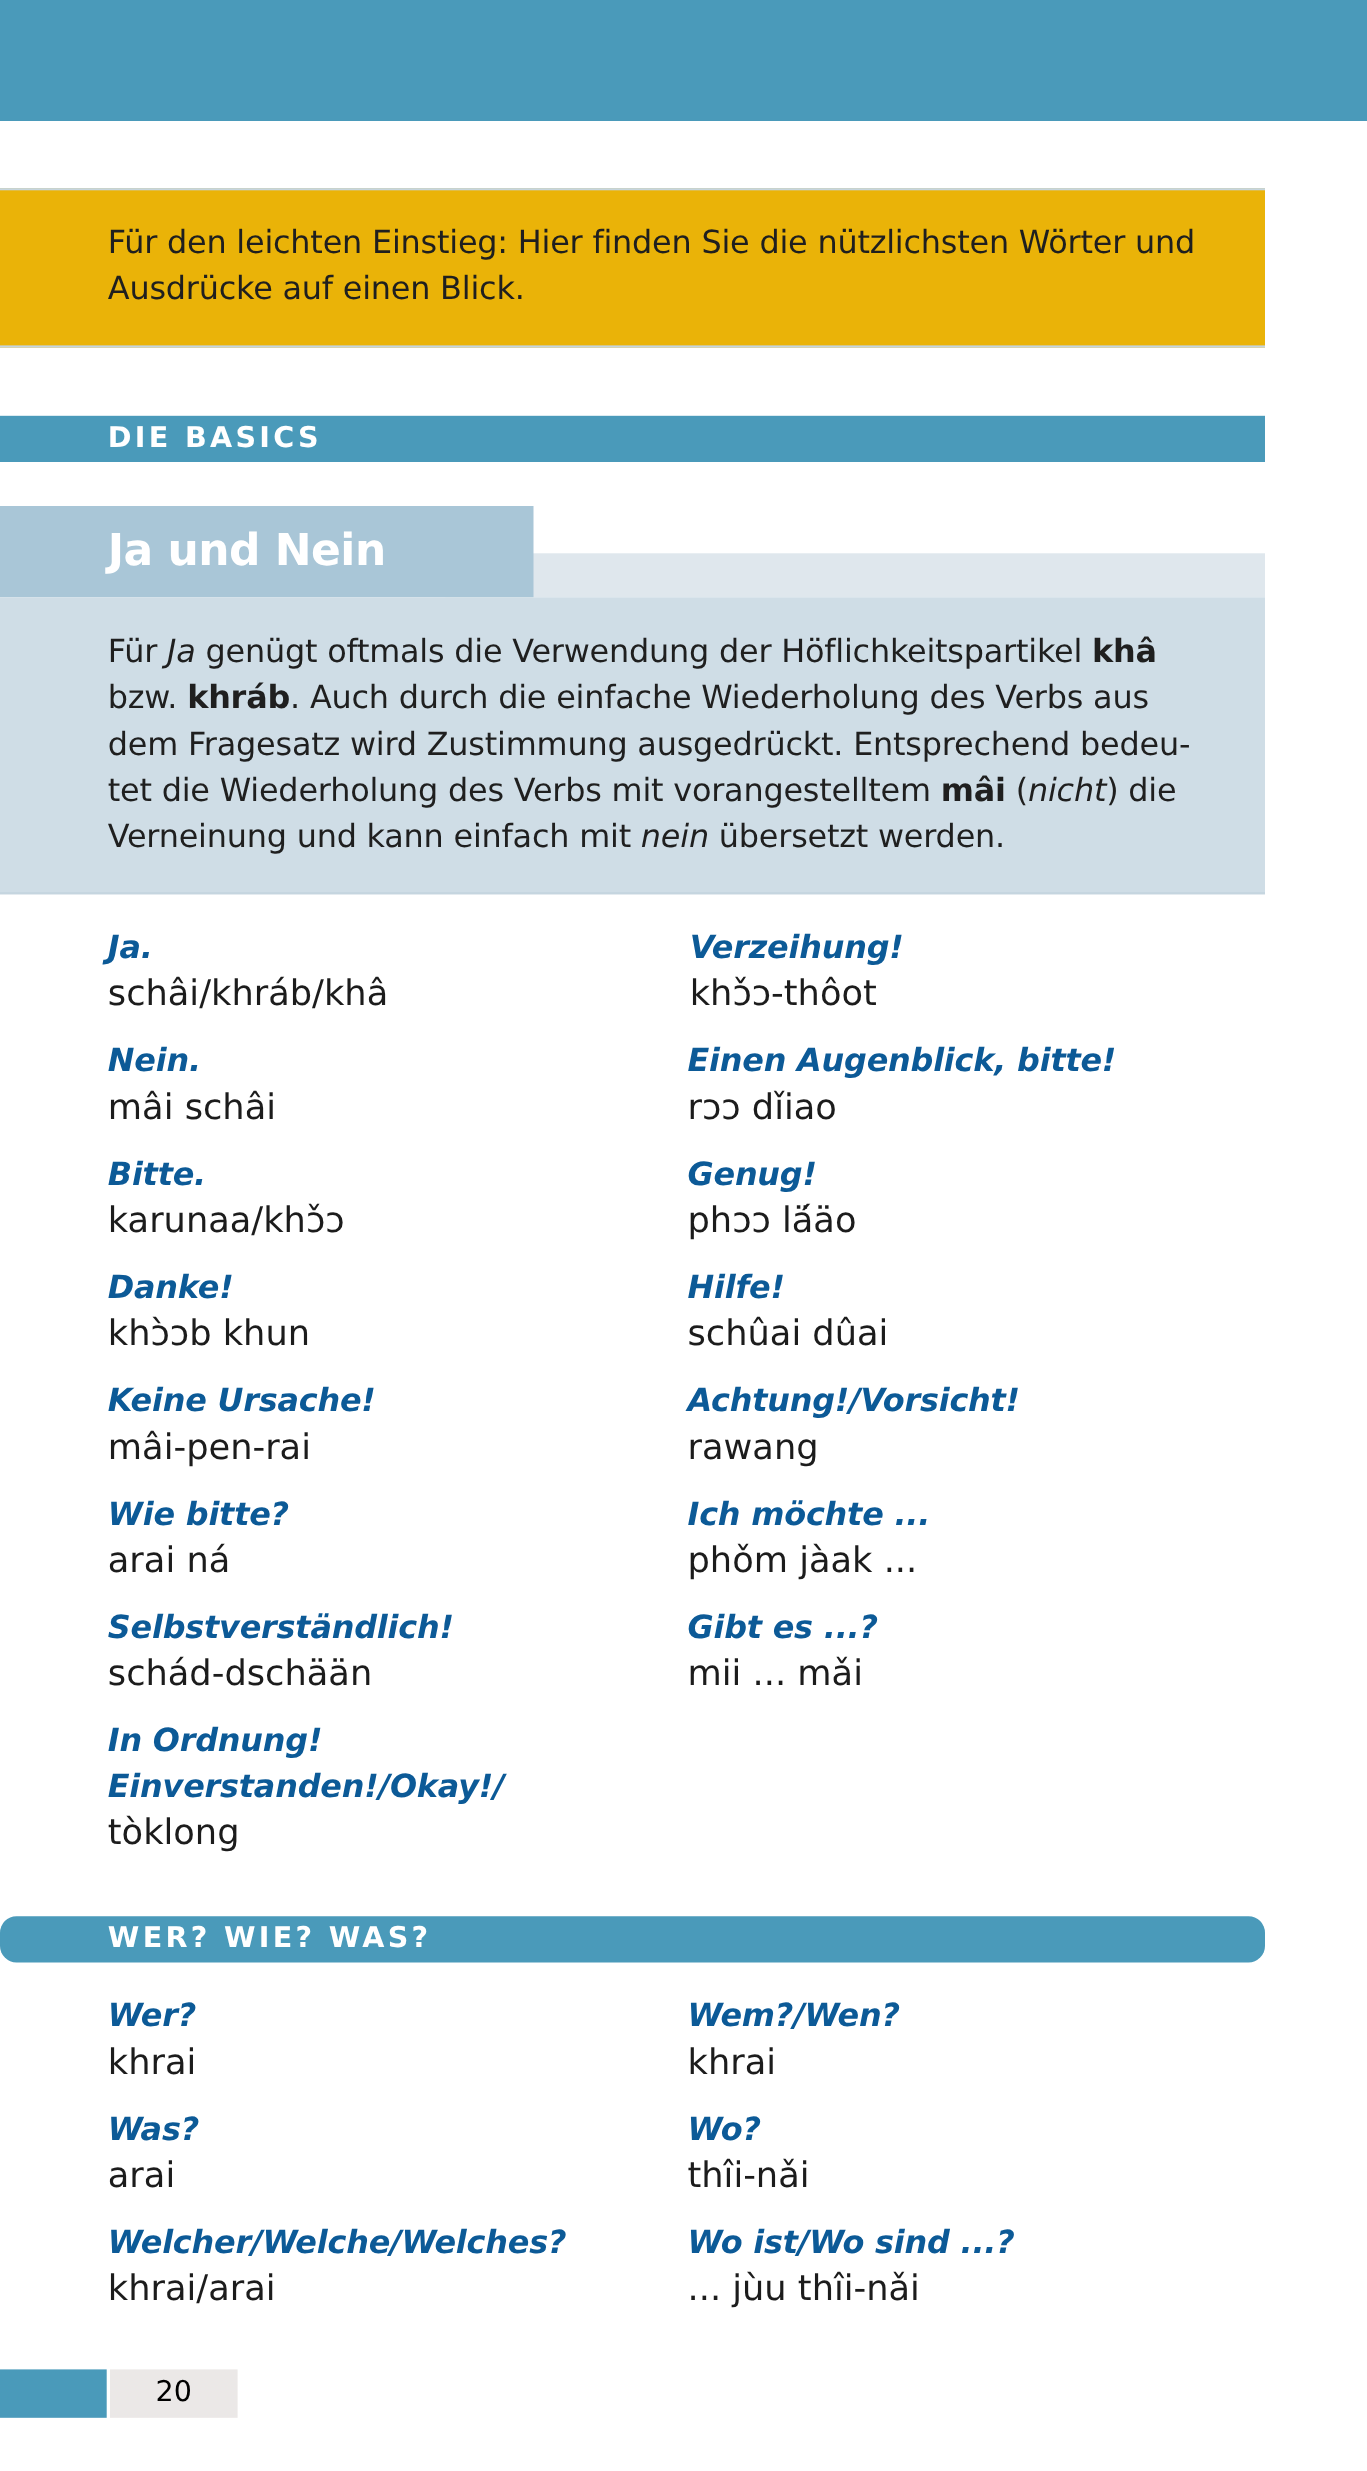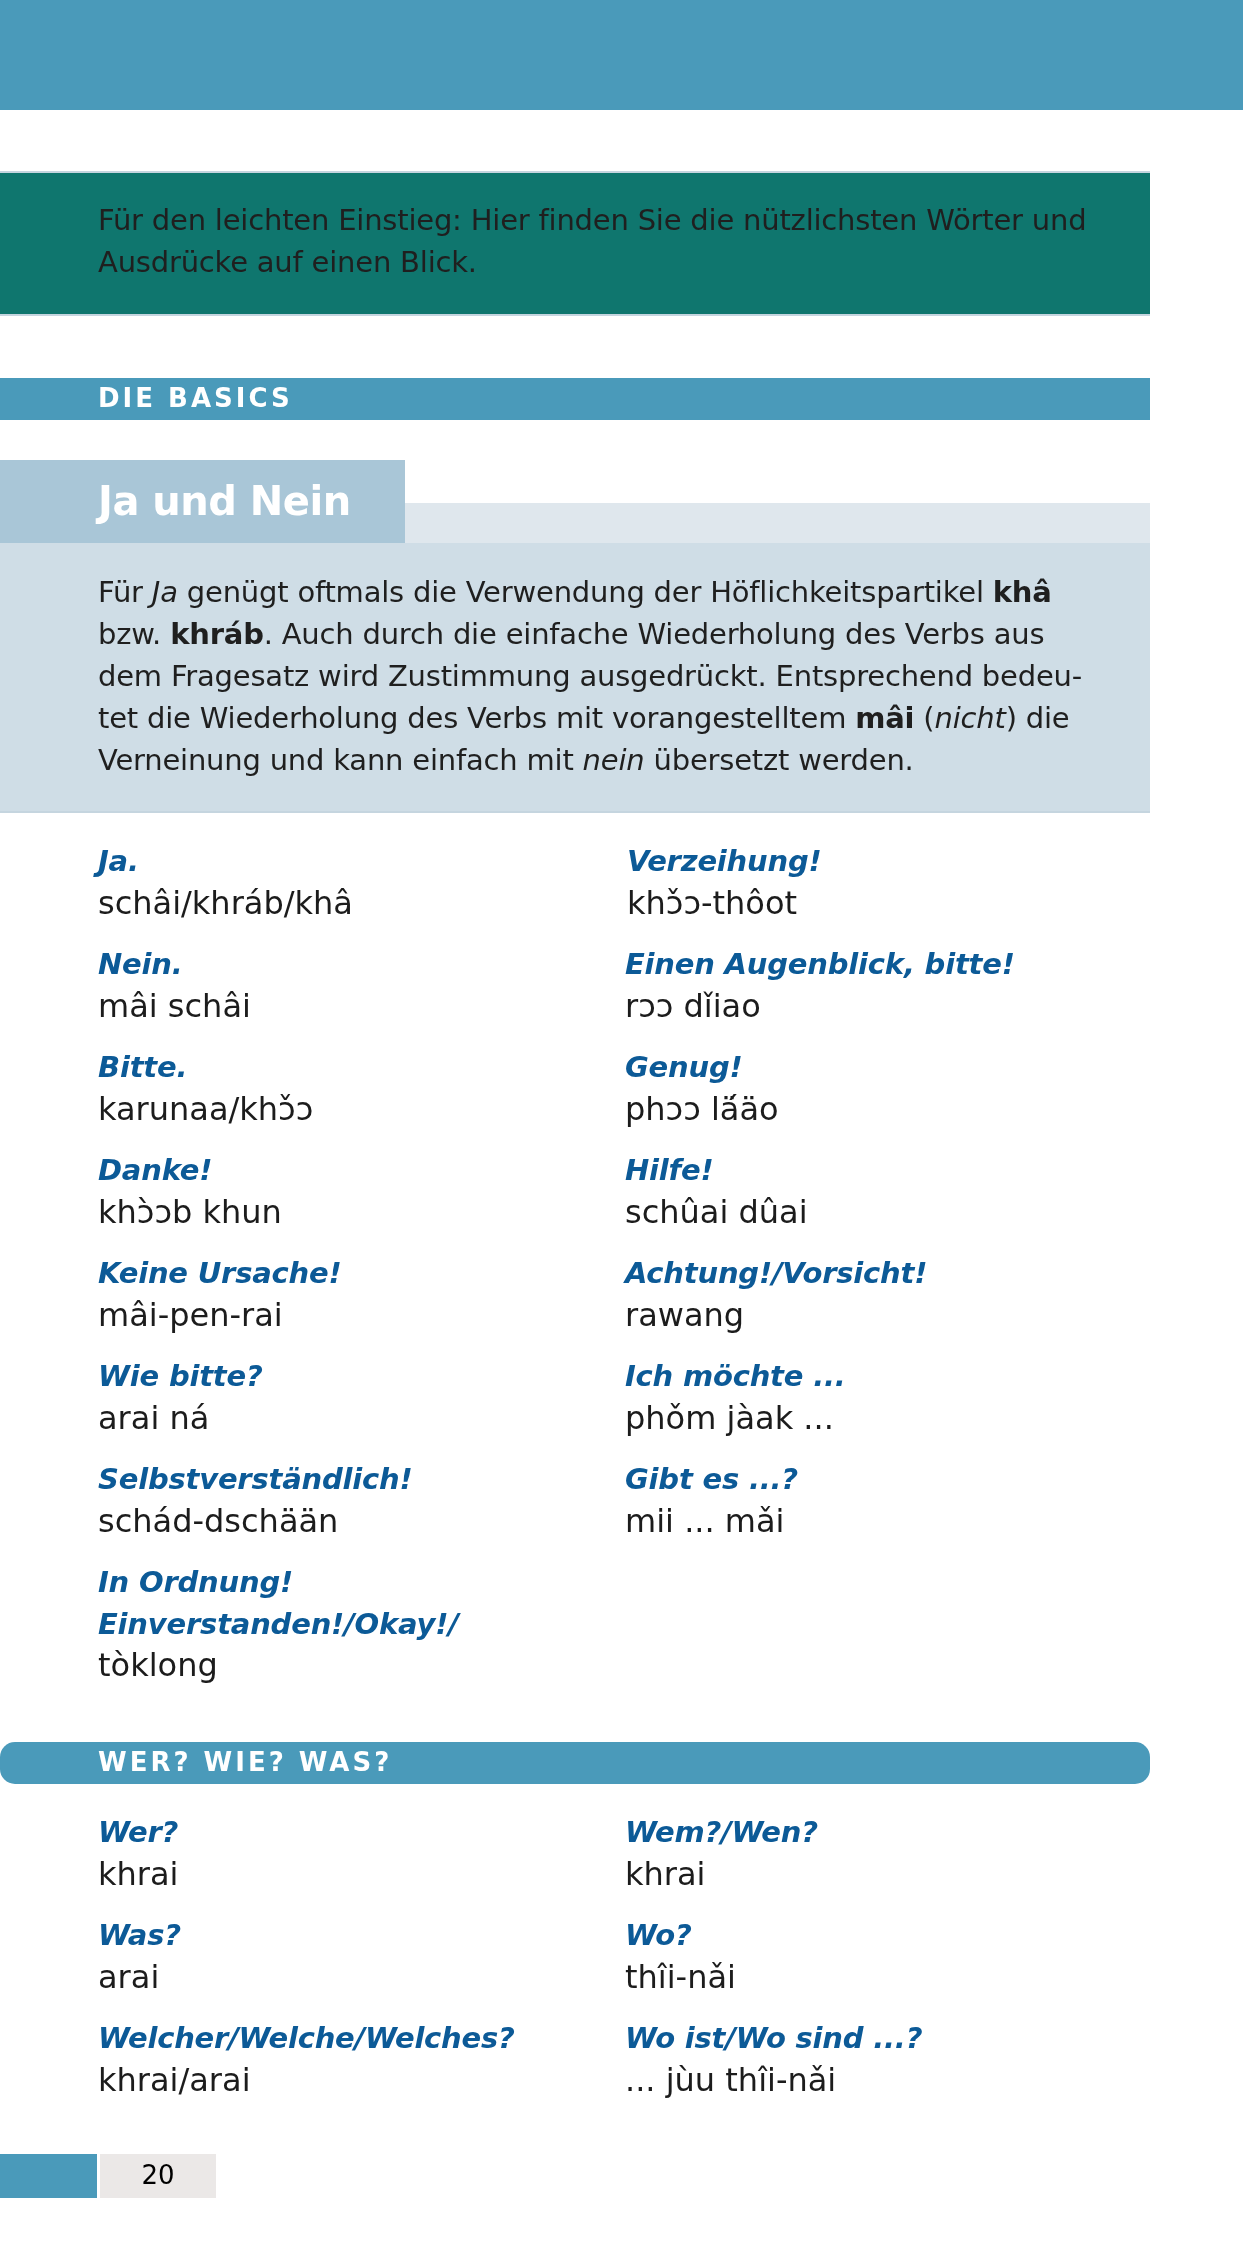--- a/index.html
+++ b/index.html
@@ -1,28 +1,28 @@
 <!DOCTYPE html>
 <html><head>
 <meta charset="utf-8">
 <style>
   html, body { margin:0; padding:0; background:#ffffff; }
   body { width:1243px; height:2246px; position:relative; overflow:hidden;
          font-family:"DejaVu Sans", "Liberation Sans", sans-serif; color:#1c1c1c; }
   .abs { position:absolute; }
   .topbar { left:0; top:0; width:1243px; height:110px; background:#4a9aba; }
-  .intro { left:0; top:171px; width:1150px; height:145px; background:#0f766e;
+  .intro { left:0; top:171px; width:1150px; height:145px; background:#eab308;
            border-top:2px solid #c5d5df; border-bottom:2px solid #c5d5df; box-sizing:border-box; }
   .intro-text { position:absolute; left:98px; top:26px; width:1040px;
                 font-size:29px; line-height:42px; color:#1f1f1f; letter-spacing:-0.2px; }
   .section-bar { left:0; width:1150px; height:42px; background:#4a9aba; }
   .section-bar span { position:absolute; left:98px; top:5px; color:#ffffff; font-weight:bold;
                       font-size:26px; letter-spacing:3px; }
   .topic-strip { left:405px; top:503px; width:745px; height:40px; background:#dfe7ed; }
-  .topic-tab { left:0; top:460px; width:405px; height:83px; background:#a9c6d7; }
+  .topic-tab { left:0; top:460px; width:485px; height:83px; background:#a9c6d7; }
   .topic-tab span { position:absolute; left:98px; top:18px; color:#ffffff; font-weight:bold;
                     font-size:40px; letter-spacing:-0.5px; }
   .topic-box { left:0; top:543px; width:1150px; height:270px; background:#cfdde6;
                border-bottom:2px solid #c5d5df; box-sizing:border-box; }
   .topic-text { position:absolute; left:98px; top:28px; width:1000px;
                 font-size:29px; line-height:42px; color:#1f1f1f; letter-spacing:-0.2px; }
   .topic-text b { font-weight:bold; }
   .topic-text i { font-style:italic; }
   .phrase { position:absolute; width:500px; }
   .phrase .de { display:block; color:#0c5a97; font-style:italic; font-weight:bold;

